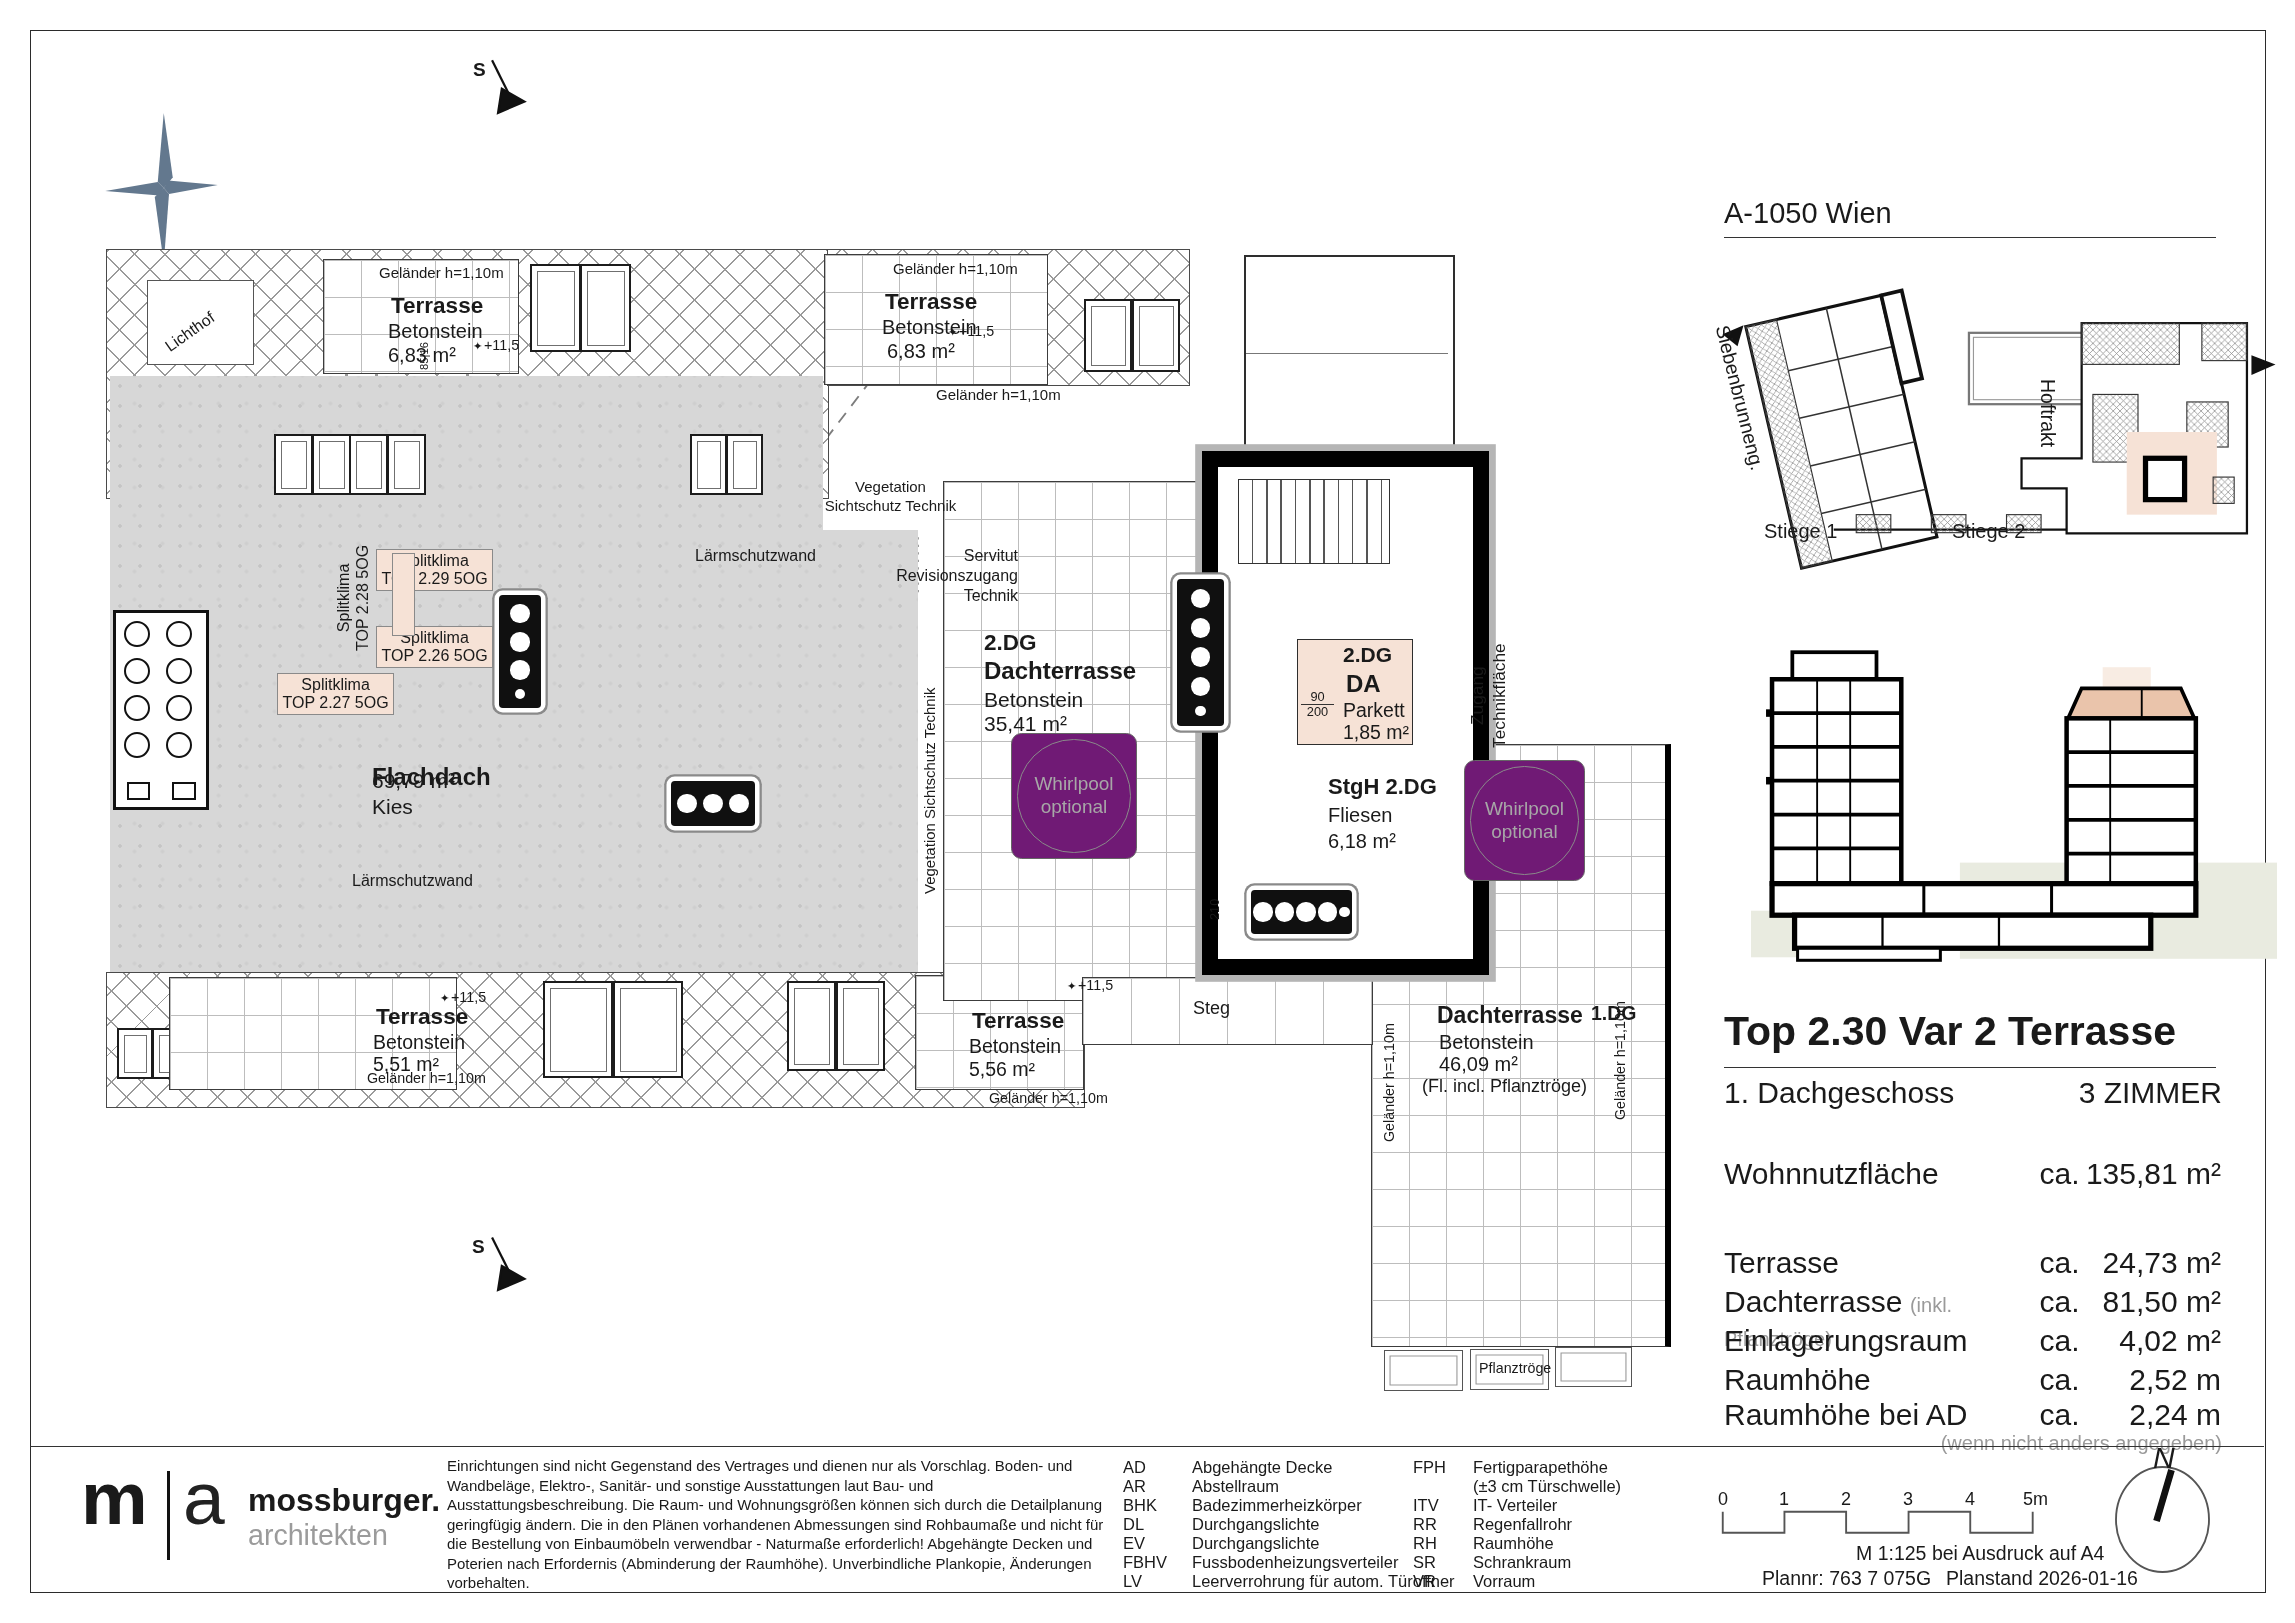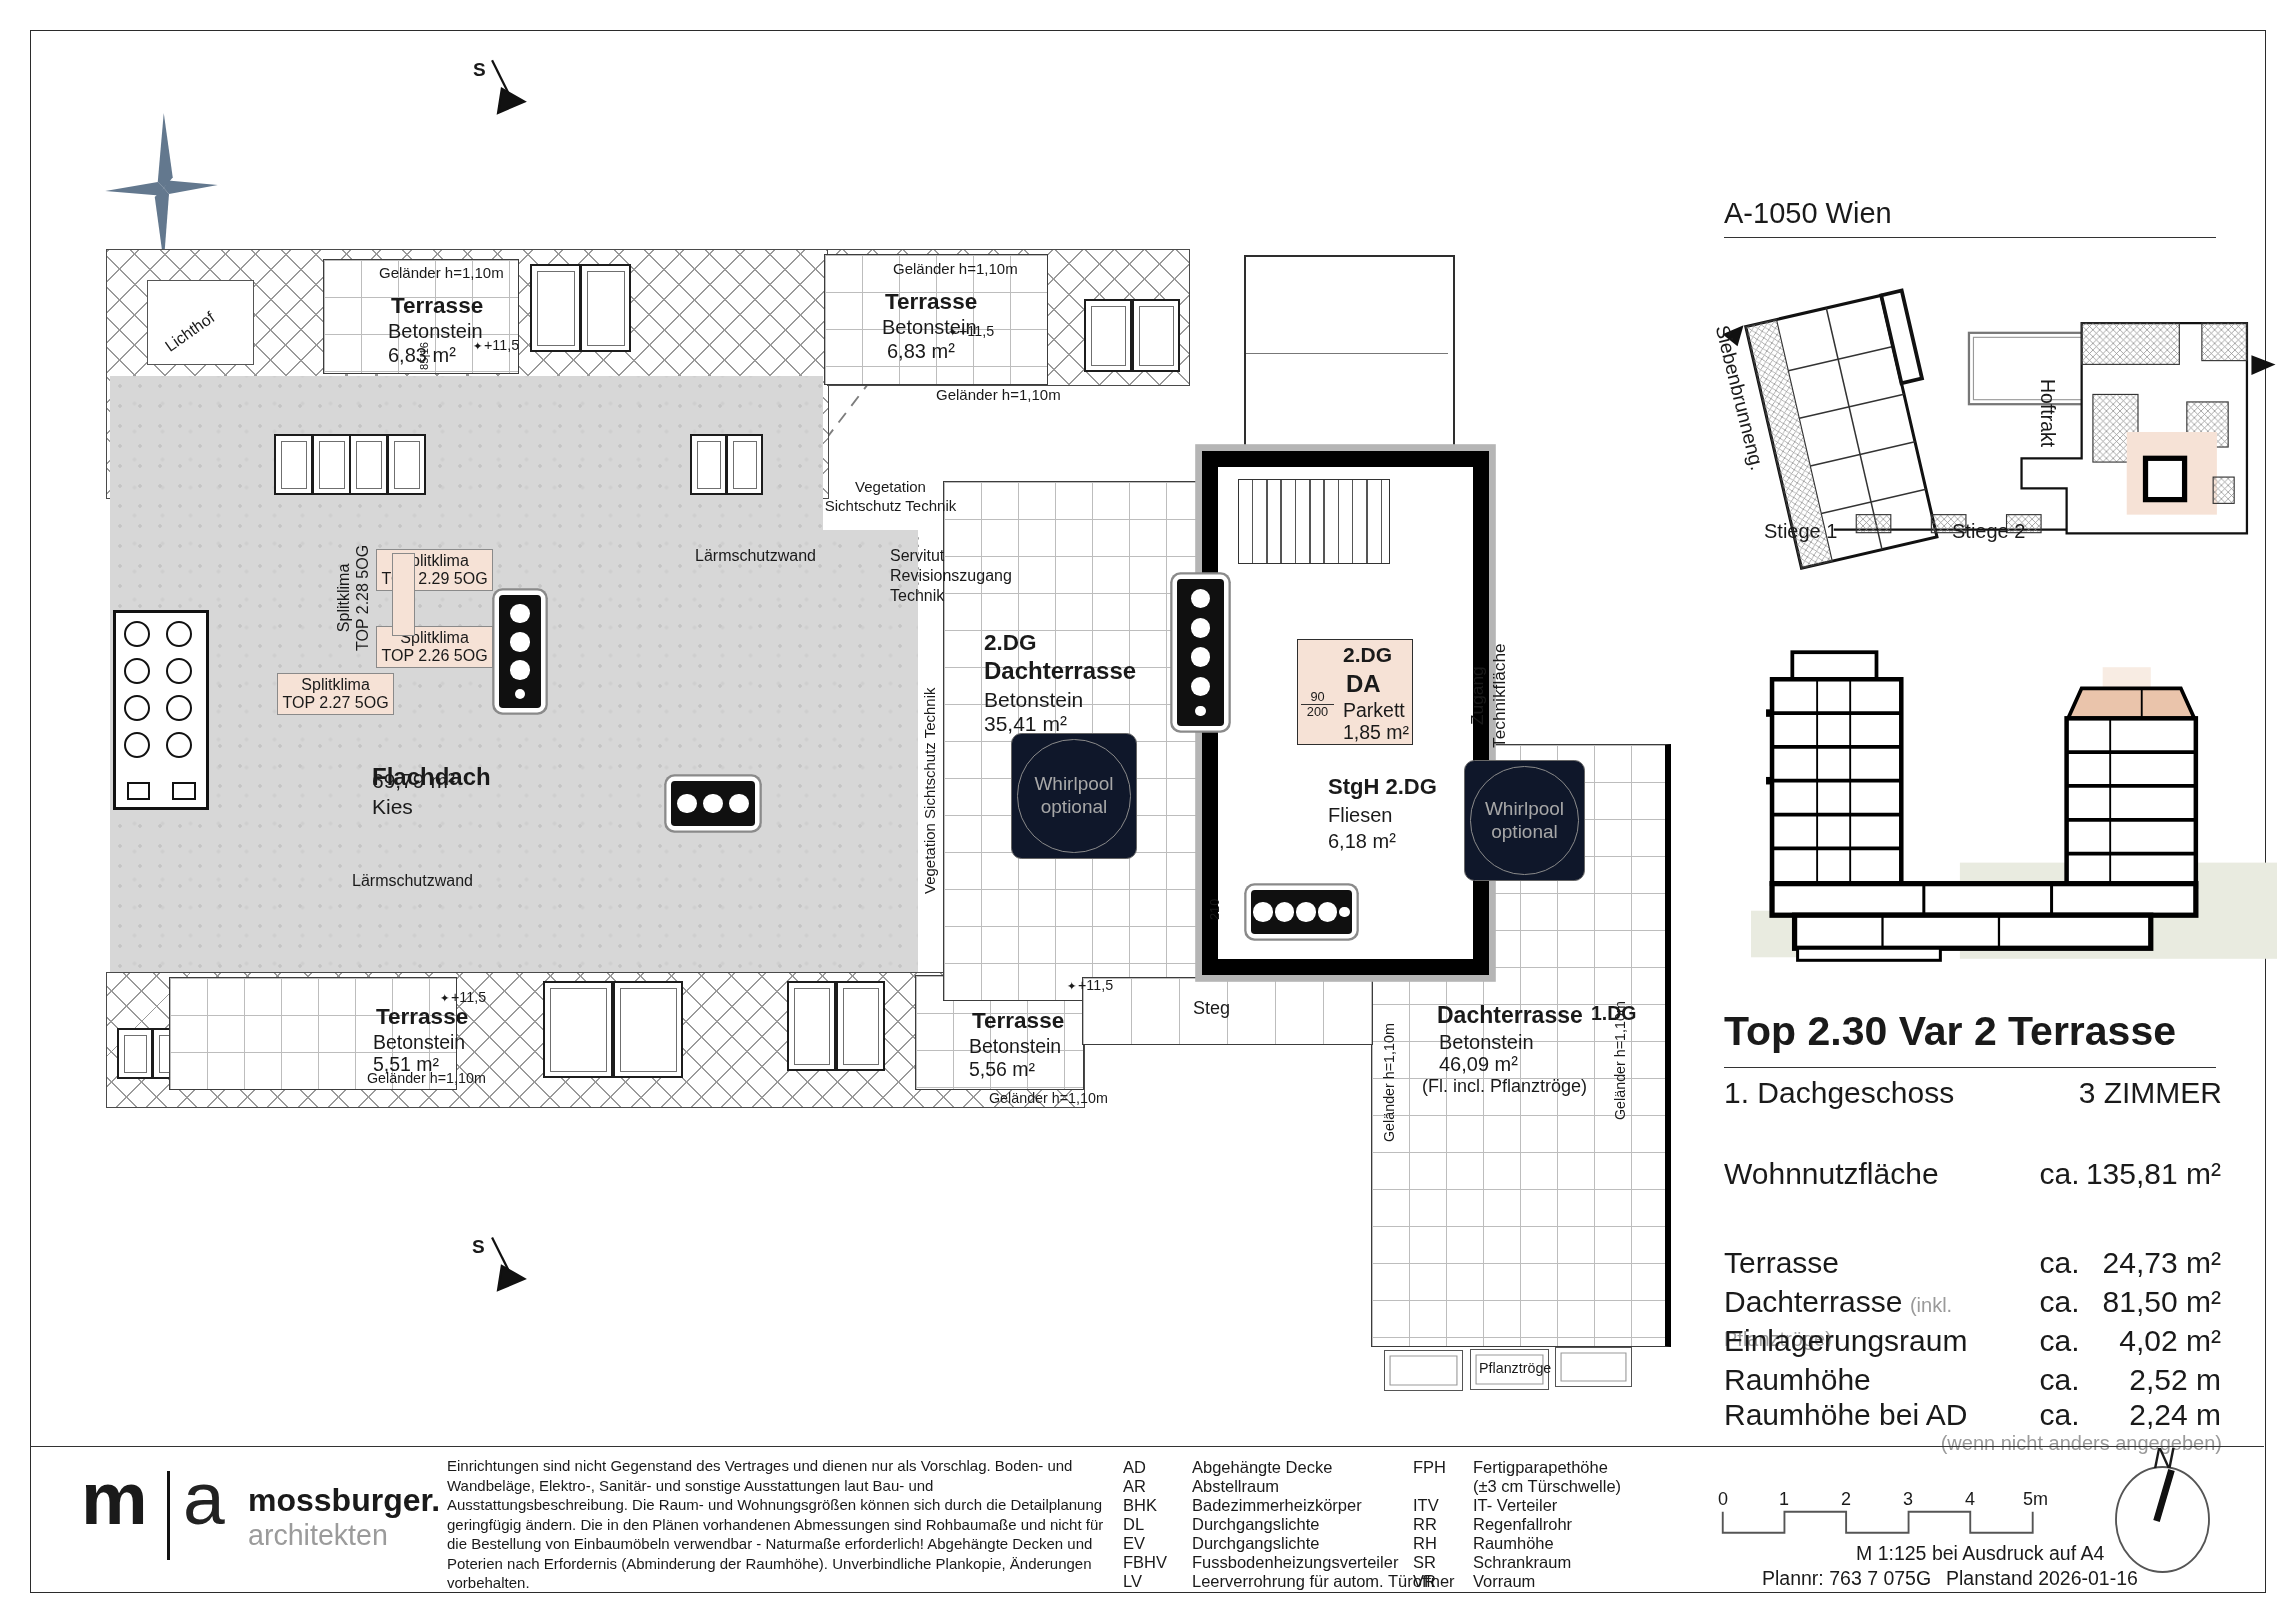--- a/index.html
+++ b/index.html
@@ -25,21 +25,21 @@
       radial-gradient(#c5c5c5 1.5px,transparent 2px),
       radial-gradient(#cecece 1.5px,transparent 2px);
     background-size:20px 20px,28px 28px;background-position:0 0,10.5px 13.5px;}
   .win{position:absolute;background:#fff;border:2.3px solid #1c1c1c;}
   .win::after{content:"";position:absolute;inset:4.5px;border:1.5px solid #6f6f6f;}
   .sky{position:absolute;background:#101010;border-radius:3.8px;display:flex;align-items:center;justify-content:space-evenly;
        box-shadow:0 0 0 4.5px #fff,0 0 0 6.8px #8a8a8a;}
   .sky.v{flex-direction:column;}
   .dot{background:#fff;border-radius:50%;}
   .d26{width:19.5px;height:19.5px;} .d14{width:10.5px;height:10.5px;}
-  .wp{position:absolute;background:#0f172a;border:1.9px solid #666;border-radius:10.5px;}
+  .wp{position:absolute;background:#701a75;border:1.9px solid #666;border-radius:10.5px;}
   .wp .circ{position:absolute;inset:5.3px;border:1.5px solid #8a8a8a;border-radius:50%;}
   .wp .wplbl{position:absolute;inset:0;display:flex;flex-direction:column;align-items:center;justify-content:center;
      color:#a7a7a7;font-size:19px;line-height:1.2;}
   .klima{position:absolute;background:#f6e2d6;border:0.8px solid #8a8a8a;text-align:center;font-size:16px;line-height:1.15;padding:1.5px 4.5px;white-space:nowrap;}
   .rot90{transform:rotate(-90deg);transform-origin:0 0;}
   .core{position:absolute;background:#fff;border:16.5px solid #000;box-shadow:0 0 0 6.8px #b5b5b5;}
   .mrow{position:absolute;left:1724px;width:497px;display:flex;justify-content:space-between;align-items:baseline;font-size:30px;}
   .mnote{font-size:20px;color:#9a9a9a;margin-left:7.5px;}
   .mval{display:flex;align-items:baseline;}
   .mca{margin-right:4.5px;}
@@ -270,21 +270,21 @@
     <div>Splitklima</div>
     <div>TOP 2.28 5OG</div>
   </div>
 
   <div class="lbl" style="left:695px;top:547px;font-size:16px;">Lärmschutzwand</div>
   <div class="lbl" style="left:352px;top:872px;font-size:16px;">Lärmschutzwand</div>
   <div class="abs" style="left:819px;top:478px;width:143px;text-align:center;font-size:15px;line-height:1.25;">
     <div>Vegetation</div>
     <div>Sichtschutz Technik</div>
   </div>
-  <div class="abs" style="left:890px;top:546px;width:128px;text-align:left;font-size:16px;line-height:1.25;">
+  <div class="abs" style="left:890px;top:546px;width:128px;text-align:right;font-size:16px;line-height:1.25;">
     <div>Servitut</div>
     <div>Revisionszugang</div>
     <div>Technik</div>
   </div>
   <div class="lbl rot90" style="left:921px;top:894px;font-size:15px;">Vegetation Sichtschutz Technik</div>
   <div class="abs rot90" style="left:1467px;top:748px;font-size:17.3px;line-height:1.25;text-align:center;white-space:nowrap;">
     <div>Zugang</div>
     <div>Technikfläche</div>
   </div>
 

